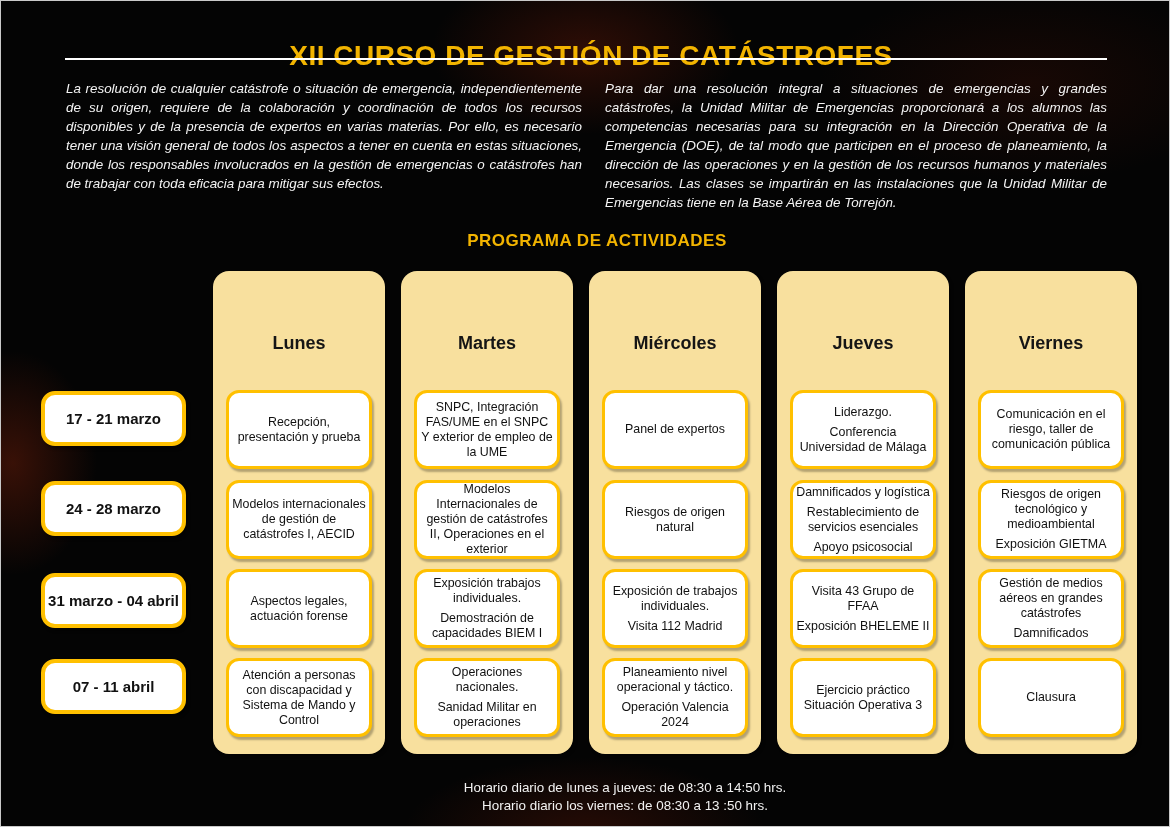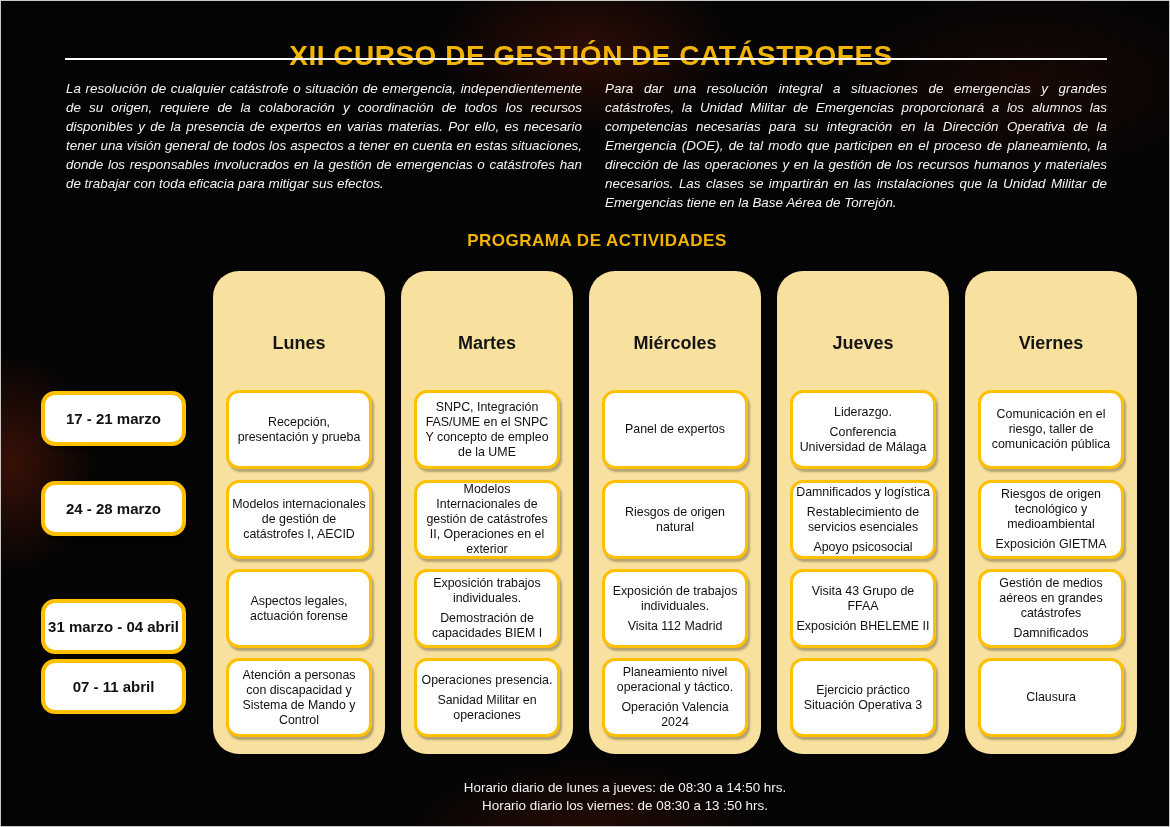--- a/index.html
+++ b/index.html
@@ -38,24 +38,24 @@
     color:#F2B400;font-size:17px;font-weight:bold;letter-spacing:.5px;padding-left:12px;
   }
   .week-box{
     position:absolute;left:40px;width:145px;height:55px;
     box-sizing:border-box;
     background:#ffffff;border:4px solid #FFC000;border-radius:14px;
     box-shadow:2px 3px 3px rgba(0,0,0,.45);
     display:flex;align-items:center;justify-content:center;
     color:#111;font-size:15px;font-weight:bold;text-align:center;
   }
-  .wrow0{top:390px;} .wrow1{top:480px;} .wrow2{top:598px;text-align:right;} .wrow3{top:658px;}
+  .wrow0{top:390px;} .wrow1{top:480px;} .wrow2{top:572px;text-align:right;} .wrow3{top:658px;}
   .day-col{
     position:absolute;top:270px;height:483px;width:172px;
-    background:#F8E09E;border-radius:26px;
+    background:#F8E09E;border-radius:16px;
     box-shadow:2px 2px 3px rgba(0,0,0,.4);
   }
   .col0{left:212px;} .col1{left:400px;} .col2{left:588px;} .col3{left:776px;} .col4{left:964px;}
   .day-label{
     position:absolute;top:62px;left:0;width:100%;margin:0;
     text-align:center;color:#151515;font-size:18px;font-weight:bold;
   }
   .card{
     position:absolute;left:13px;width:146px;height:79px;
     box-sizing:border-box;
@@ -103,31 +103,31 @@
         <div class="para">Aspectos legales, actuación forense</div>
       </div>
     <div class="card crow3">
         <div class="para">Atención a personas con discapacidad y Sistema de Mando y Control</div>
       </div>
   </section>
 
   <section class="day-col col1">
     <h3 class="day-label">Martes</h3>
     <div class="card crow0">
-        <div class="para">SNPC, Integración FAS/UME en el SNPC Y concepto de empleo de la UME</div>
+        <div class="para">SNPC, Integración FAS/UME en el SNPC Y exterior de empleo de la UME</div>
       </div>
     <div class="card crow1">
         <div class="para">Modelos Internacionales de gestión de catástrofes II, Operaciones en el exterior</div>
       </div>
     <div class="card crow2">
         <div class="para">Exposición trabajos individuales.</div>
         <div class="para">Demostración de capacidades BIEM I</div>
       </div>
     <div class="card crow3">
-        <div class="para">Operaciones presencia.</div>
+        <div class="para">Operaciones nacionales.</div>
         <div class="para">Sanidad Militar en operaciones</div>
       </div>
   </section>
 
   <section class="day-col col2">
     <h3 class="day-label">Miércoles</h3>
     <div class="card crow0">
         <div class="para">Panel de expertos</div>
       </div>
     <div class="card crow1">

